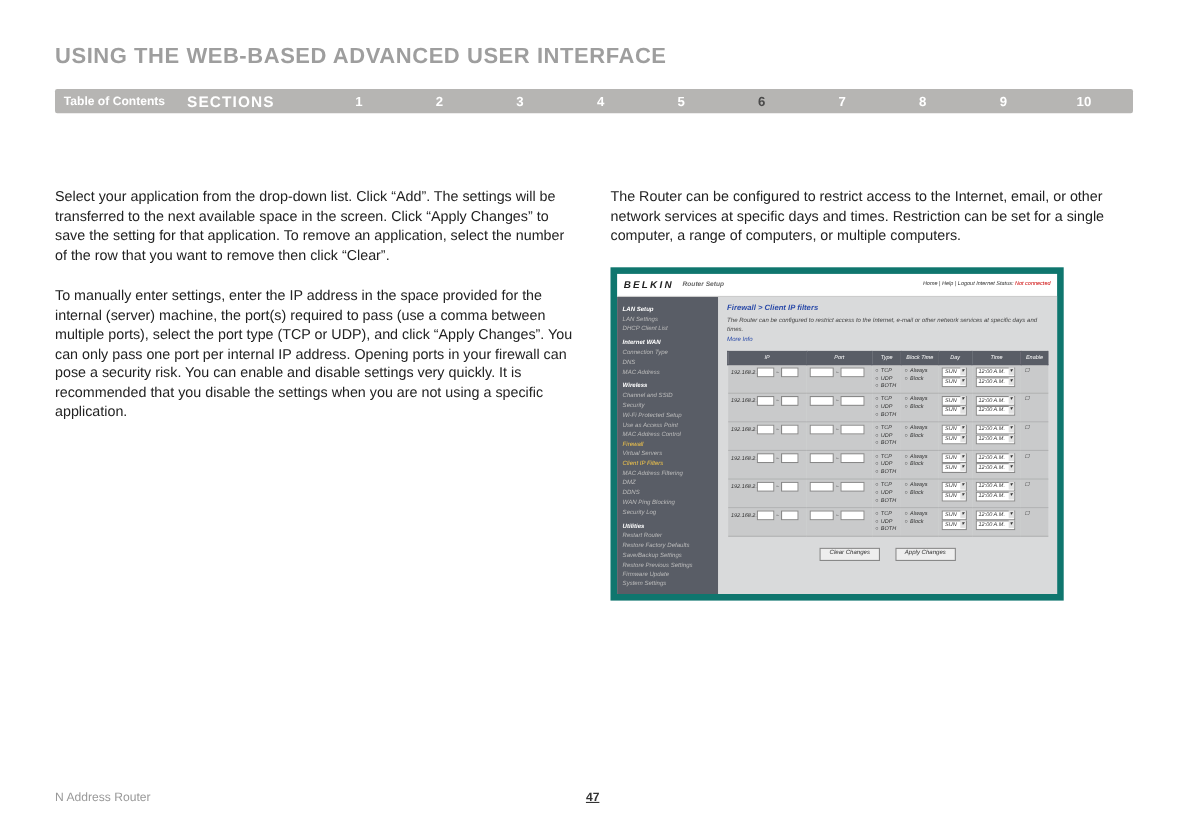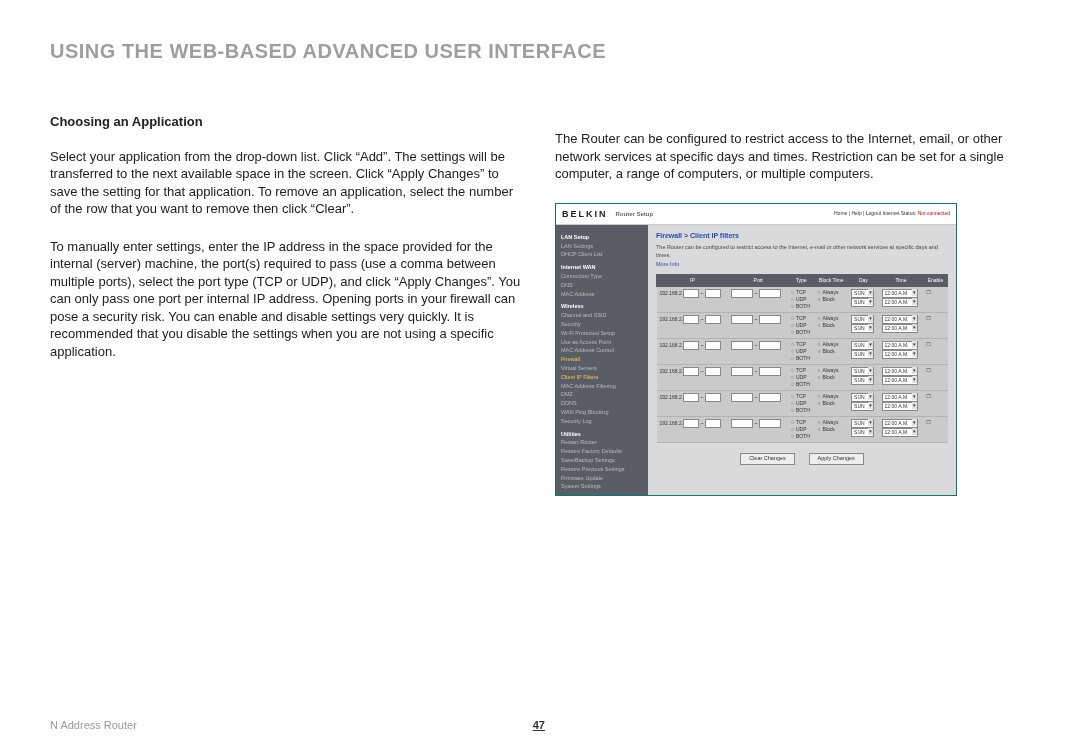--- a/index.html
+++ b/index.html
@@ -39,26 +39,27 @@
   .content-cols {
     display: flex;
     gap: 30px;
     margin-top: 50px;
   }
   .col { flex: 1; font-size: 13px; line-height: 1.35; color: #222; }
   .col h3 { font-size: 13px; font-weight: bold; margin: 0 0 6px 0; }
   .col p { margin: 17px 0 20px 0; }
   
   .shot {
-    border: 1px solid #0f766e;
+    border: 6px solid #0f766e;
     width: 400px;
     margin-top: 18px;
     font-size: 6px;
     color: #333;
     background: #fff;
+    font-style: italic;
   }
   .shot-header {
     display: flex;
     align-items: center;
     padding: 4px 6px;
     border-bottom: 1px solid #ccc;
   }
   .shot-logo { font-size: 9px; font-weight: bold; letter-spacing: 2px; color: #222; }
   .shot-rs { font-size: 6px; color: #666; margin-left: 8px; font-weight:bold }
   .shot-hl { margin-left: auto; font-size: 5px; }
@@ -99,24 +100,37 @@
     color: #999;
   }
   .footer .pn { margin: 0 auto; font-weight: bold; color: #333; text-decoration: underline; }
 </style>
 </head>
 <body>
 
 <div class="page">
   <div class="main-title">USING THE WEB-BASED ADVANCED USER INTERFACE</div>
 
+  <div class="nav-bar">
+    <span class="nav-toc">Table of Contents</span>
+    <span class="nav-sections">SECTIONS</span>
+    <span class="nav-num">1</span>
+    <span class="nav-num">2</span>
+    <span class="nav-num">3</span>
+    <span class="nav-num">4</span>
+    <span class="nav-num">5</span>
+    <span class="nav-num active">6</span>
+    <span class="nav-num">7</span>
+    <span class="nav-num">8</span>
+    <span class="nav-num">9</span>
+    <span class="nav-num">10</span>
+  </div>
 
   <div class="content-cols">
     <div class="col">
-      <h3>Choosing an Application</h3>
       <p>Select your application from the drop-down list. Click “Add”. The settings will be transferred to the next available space in the screen. Click “Apply Changes” to save the setting for that application. To remove an application, select the number of the row that you want to remove then click “Clear”.</p>
       <p>To manually enter settings, enter the IP address in the space provided for the internal (server) machine, the port(s) required to pass (use a comma between multiple ports), select the port type (TCP or UDP), and click “Apply Changes”. You can only pass one port per internal IP address. Opening ports in your firewall can pose a security risk. You can enable and disable settings very quickly. It is recommended that you disable the settings when you are not using a specific application.</p>
     </div>
 
     <div class="col">
       <p>The Router can be configured to restrict access to the Internet, email, or other network services at specific days and times. Restriction can be set for a single computer, a range of computers, or multiple computers.</p>
 
       <div class="shot">
         <div class="shot-header">
           <span class="shot-logo">BELKIN</span>

